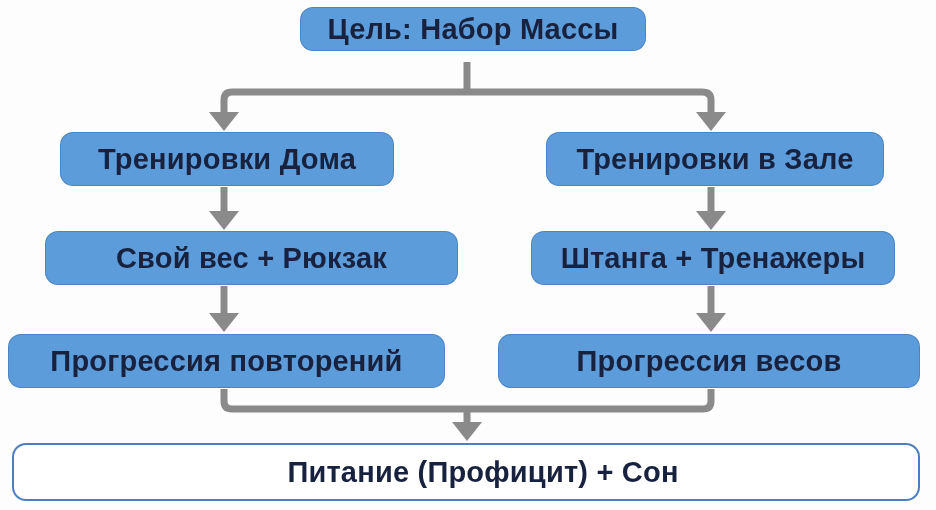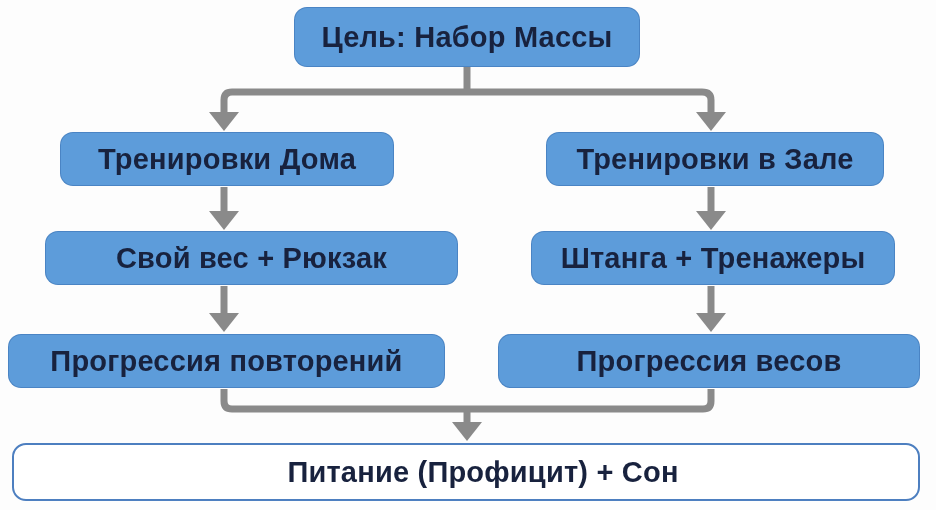--- a/index.html
+++ b/index.html
@@ -41,21 +41,21 @@
     box-sizing: border-box;
     border-radius: 13px;
     background: #5d9cda;
     border: 1px solid rgba(52, 104, 168, 0.45);
     color: #18223e;
     font-size: 29px;
     font-weight: 700;
     letter-spacing: 0.2px;
     white-space: nowrap;
   }
-  .node-goal               { left: 294px; top: 7px;   width: 346px; height: 60px; }
+  .node-goal               { left: 300px; top: 7px;   width: 346px; height: 44px; }
   .node-home               { left: 60px;  top: 132px; width: 334px; height: 54px; }
   .node-gym                { left: 546px; top: 132px; width: 338px; height: 54px; }
   .node-bodyweight         { left: 45px;  top: 231px; width: 413px; height: 54px; }
   .node-barbell            { left: 531px; top: 231px; width: 364px; height: 54px; }
   .node-rep-progression    { left: 8px;   top: 334px; width: 437px; height: 54px; }
   .node-weight-progression { left: 498px; top: 334px; width: 422px; height: 54px; }
   .node-nutrition {
     left: 12px; top: 443px; width: 908px; height: 58px;
     background: #ffffff;
     border: 2px solid #4d7fc0;

